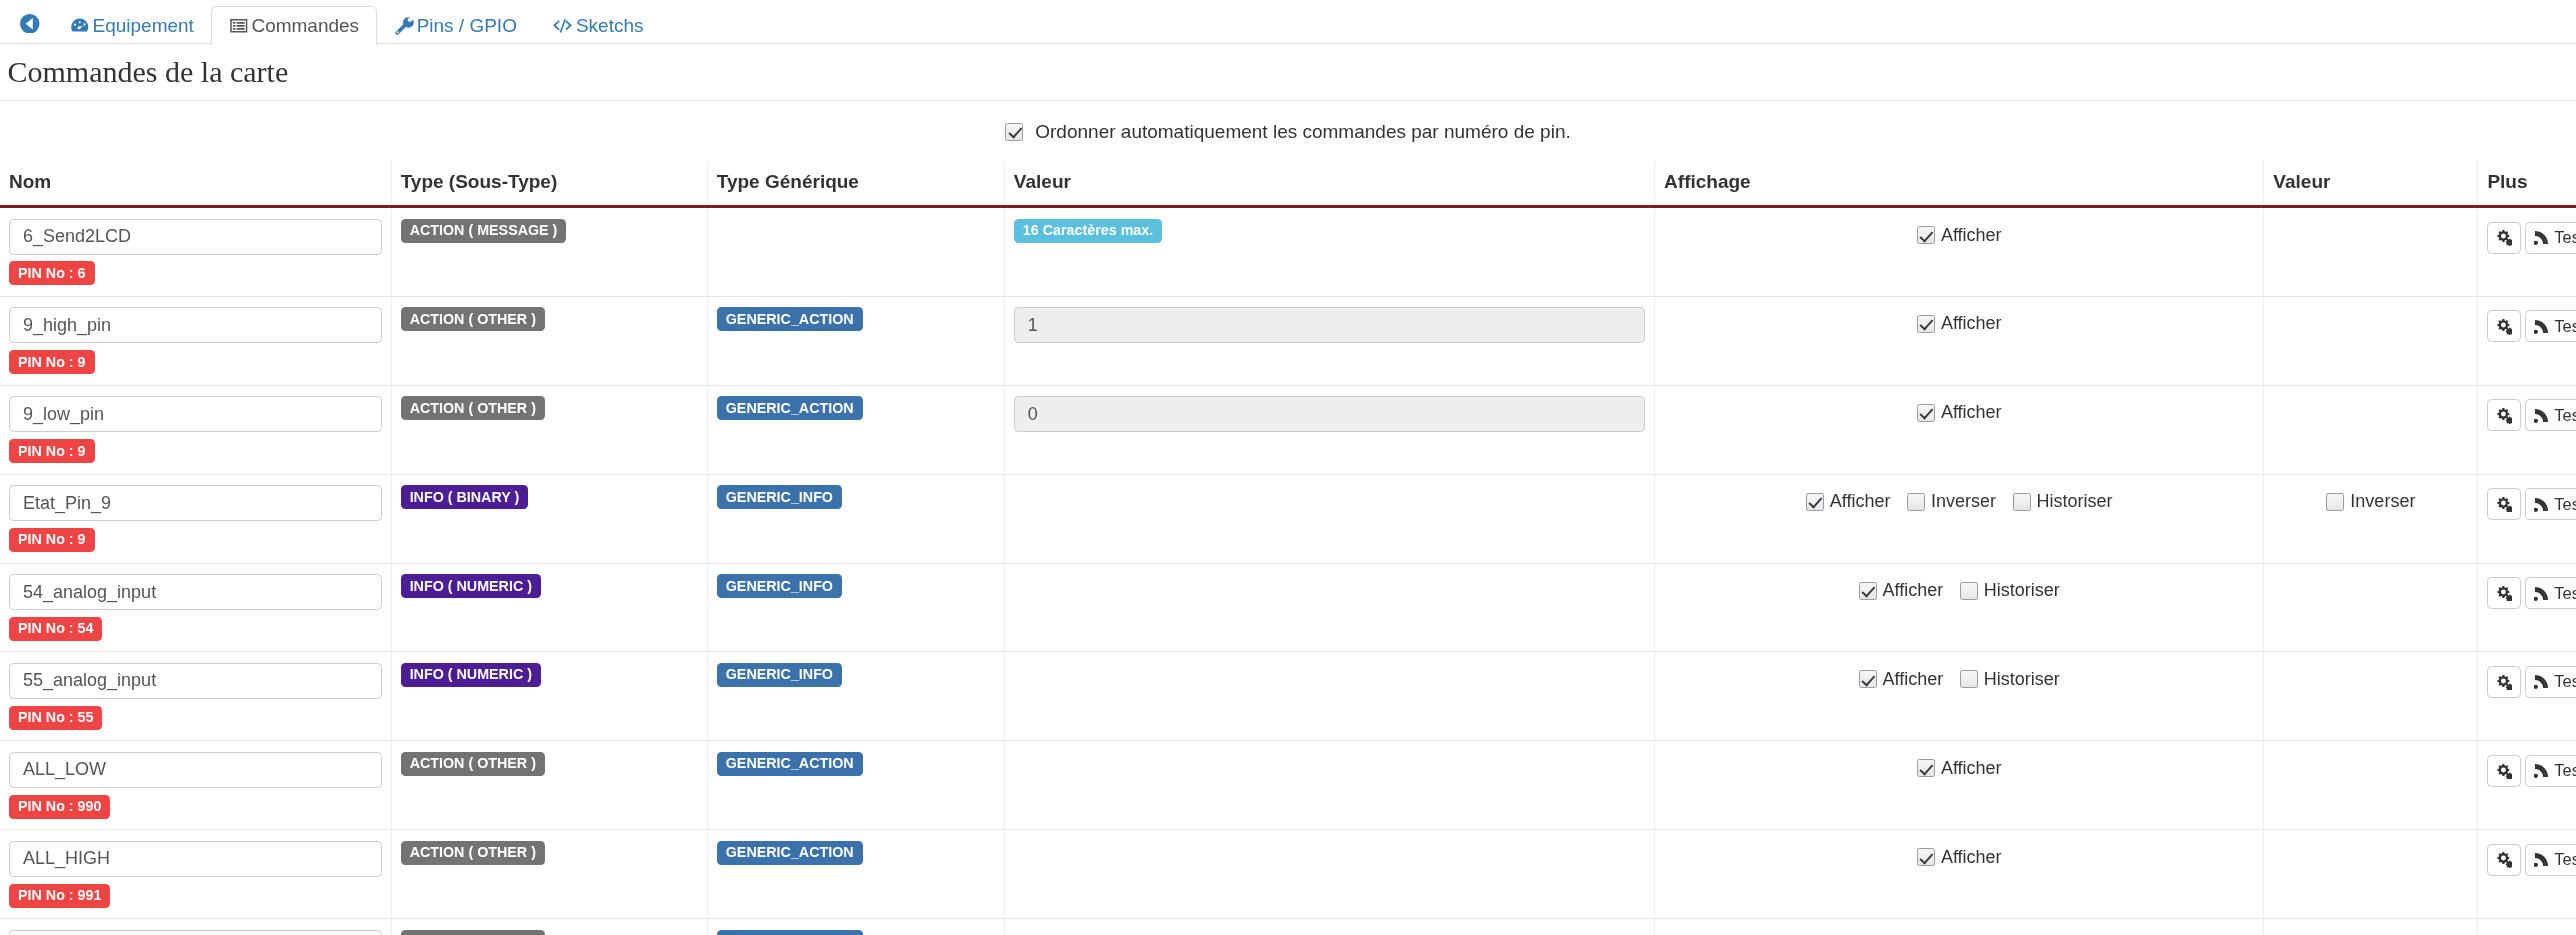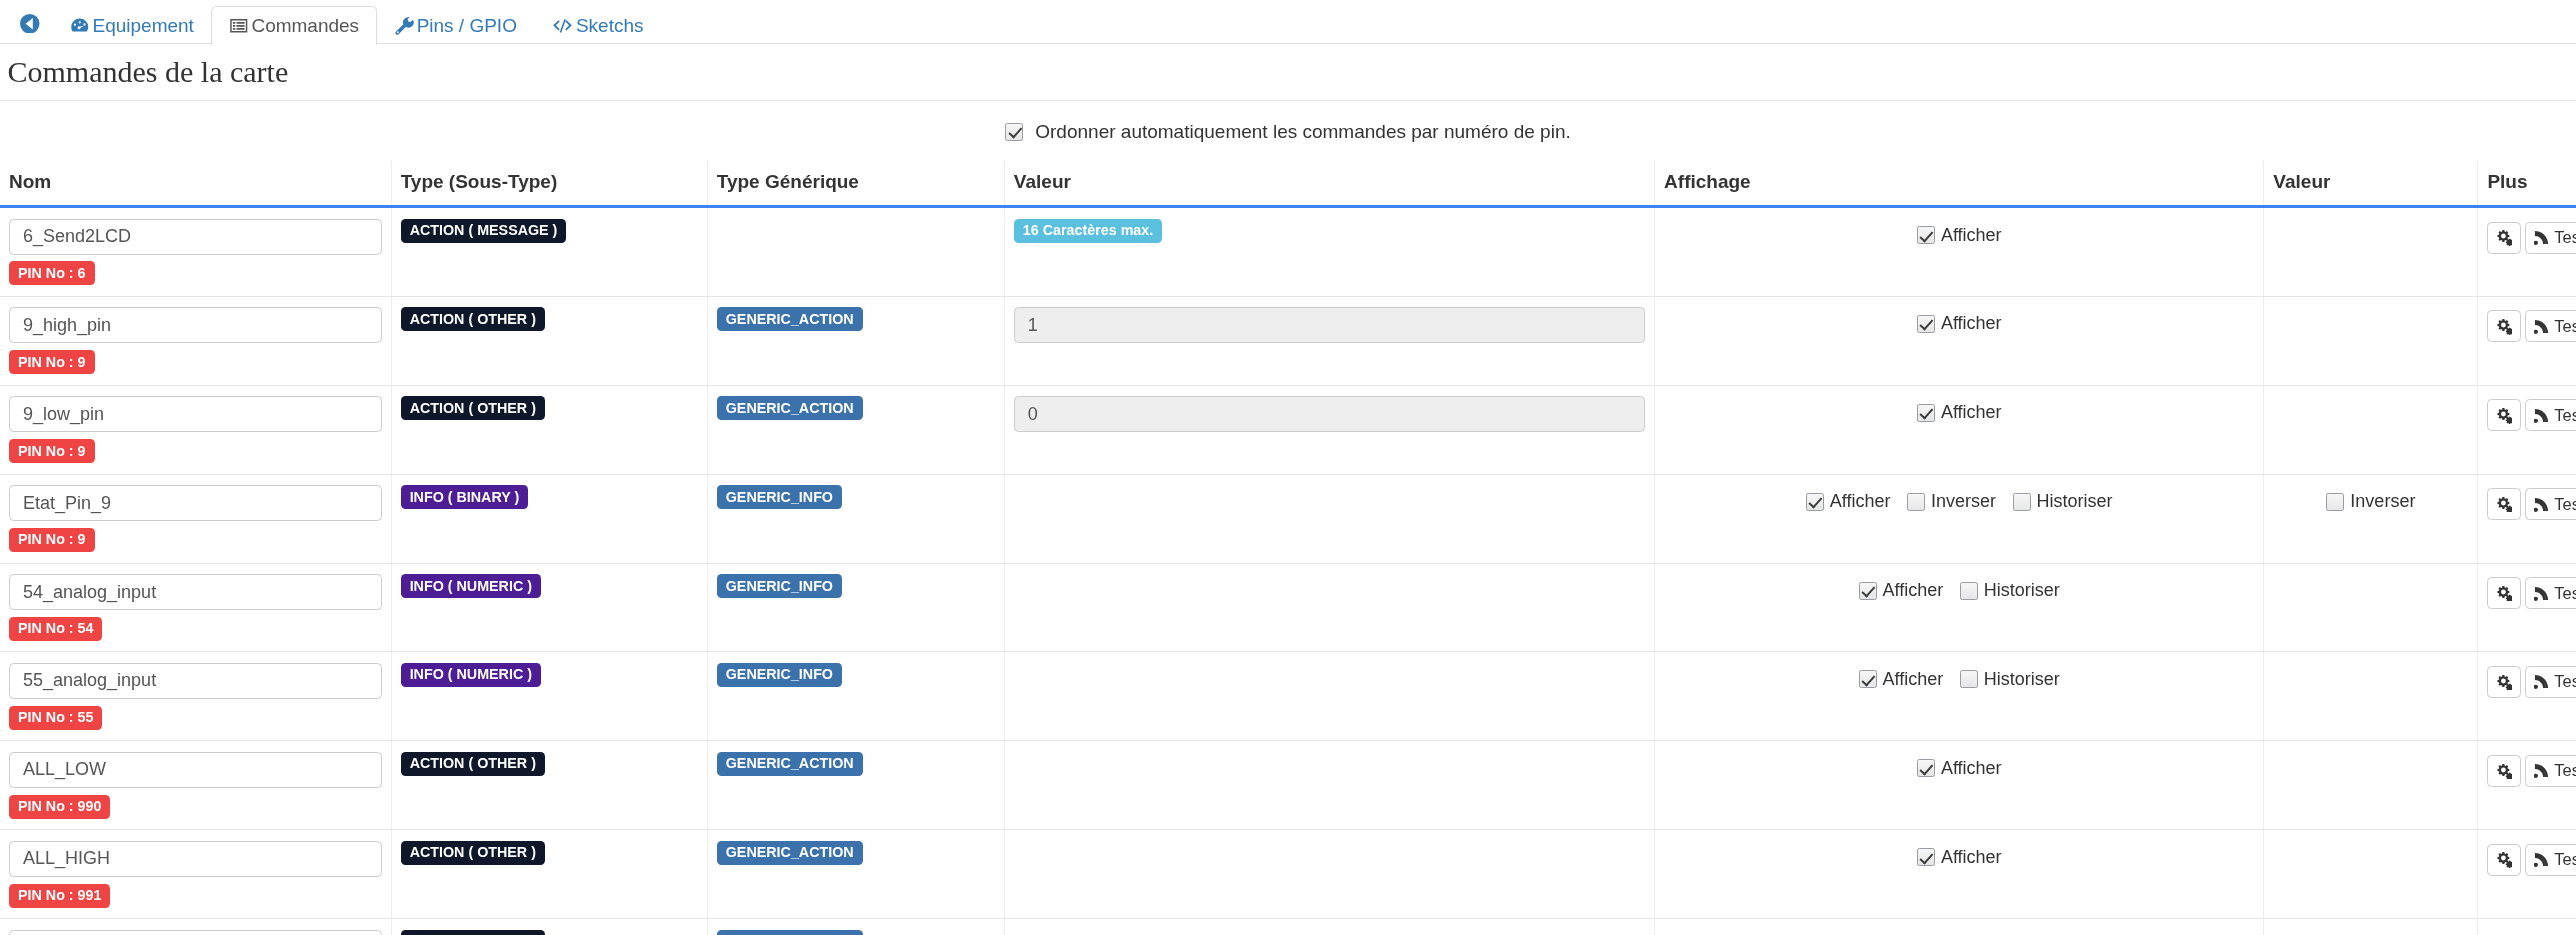--- a/index.html
+++ b/index.html
@@ -102,21 +102,21 @@
     width: 2576px;
     border-collapse: collapse;
     table-layout: fixed;
   }
   table.cmds th {
     text-align: left;
     font-size: 19px;
     font-weight: bold;
     color: #333333;
     padding: 10.5px 9px 12px 9px;
-    border-bottom: 3px solid #3b82f6;
+    border-bottom: 3px solid #7f1d1d;
     border-left: 1.5px solid #eeeeee;
     vertical-align: bottom;
   }
   table.cmds th:first-child { border-left: none; }
   table.cmds td {
     padding: 10.5px 9px;
     border-bottom: 1.5px solid #e4e4e4;
     border-left: 1.5px solid #eeeeee;
     vertical-align: top;
   }
@@ -154,21 +154,21 @@
     display:inline-block;
     font-size: 14.3px;
     font-weight: bold;
     color: #ffffff;
     padding: 4.5px 9px 5.3px 9px;
     border-radius: 4.5px;
     line-height: 1;
     white-space: nowrap;
   }
   .badge.pin      { background:#ef4444; margin-top: 6.8px; }
-  .badge.orange   { background:#0f172a; }
+  .badge.orange   { background:#737373; }
   .badge.green    { background:#4c1d95; }
   .badge.blue     { background:#3c72ab; }
   .badge.info     { background:#5bc0de; }
 
   
   .checks {
     display:flex;
     align-items:center;
     gap: 6px;
     flex-wrap: nowrap;

